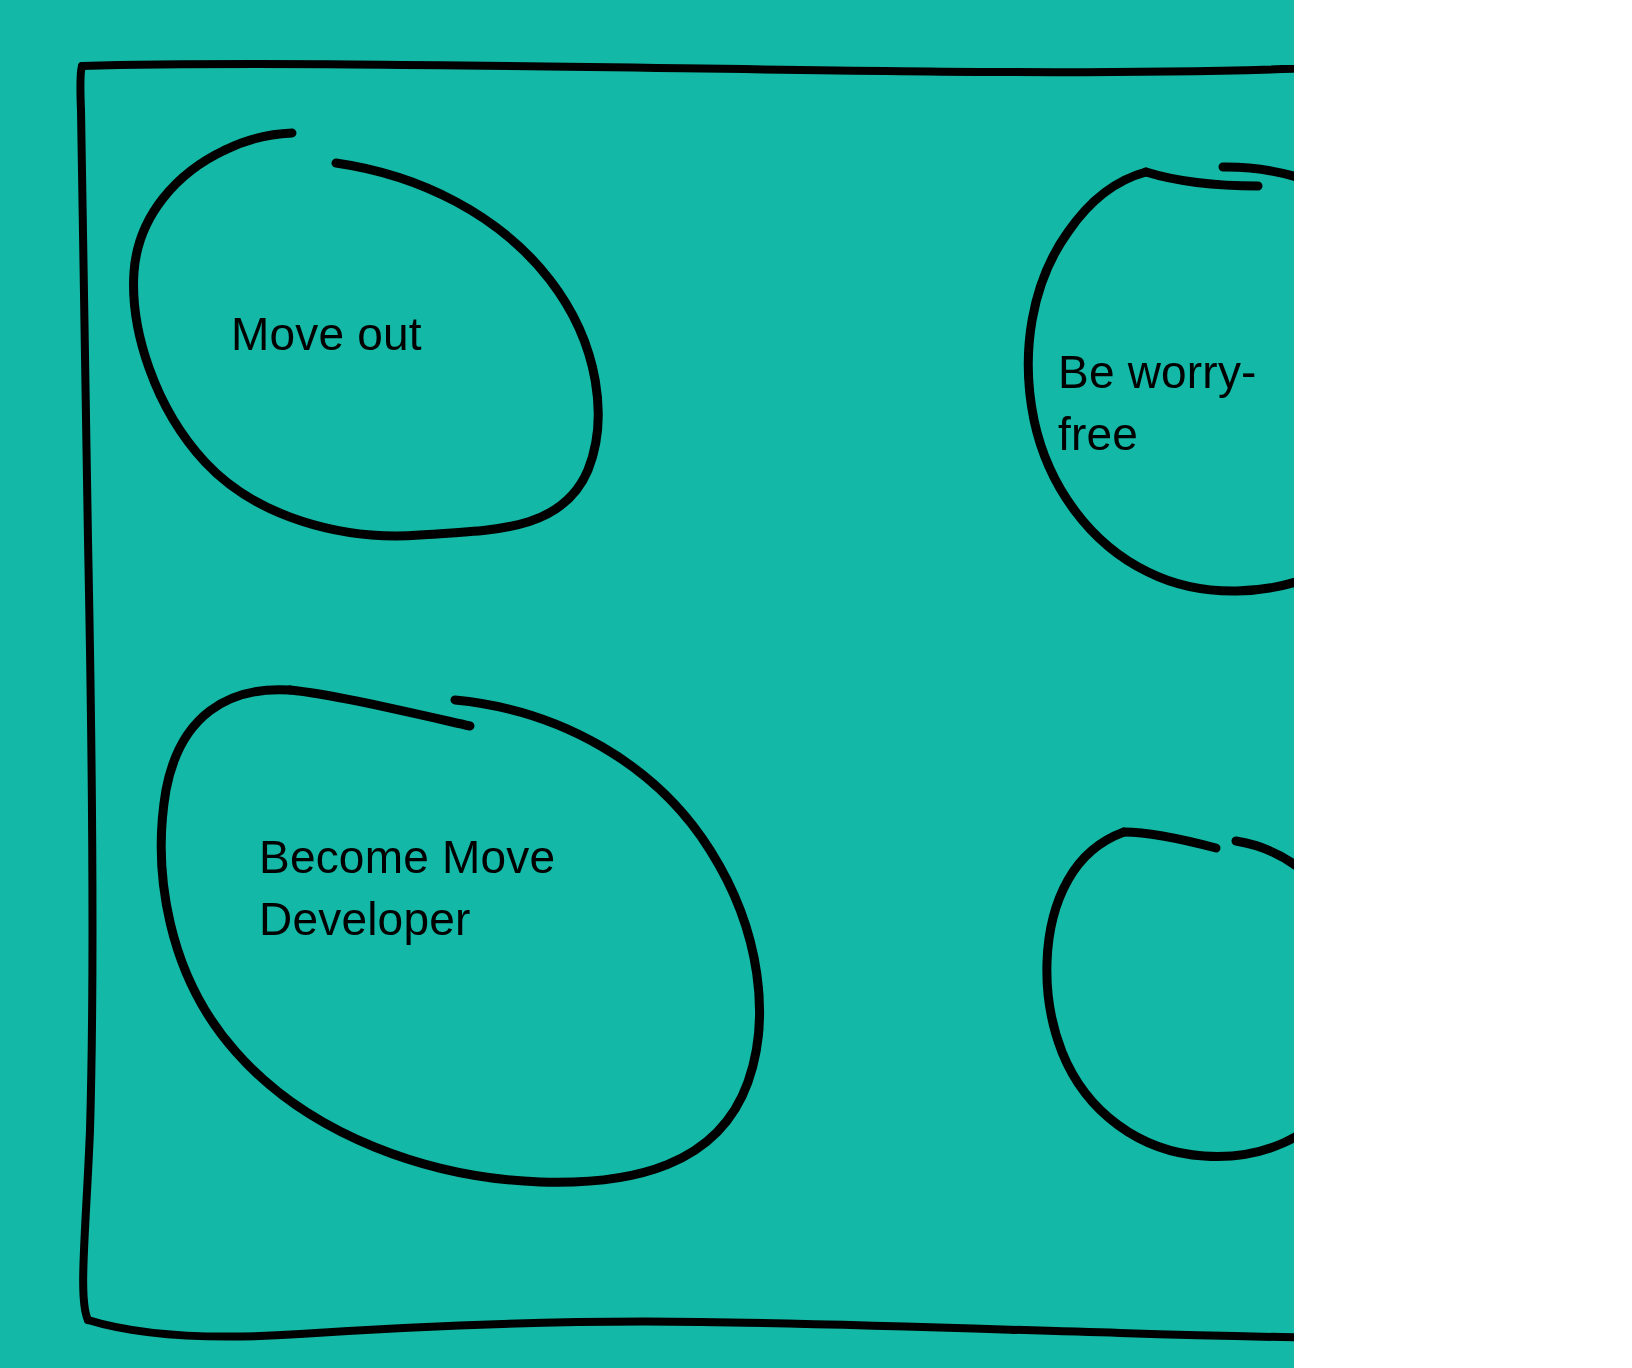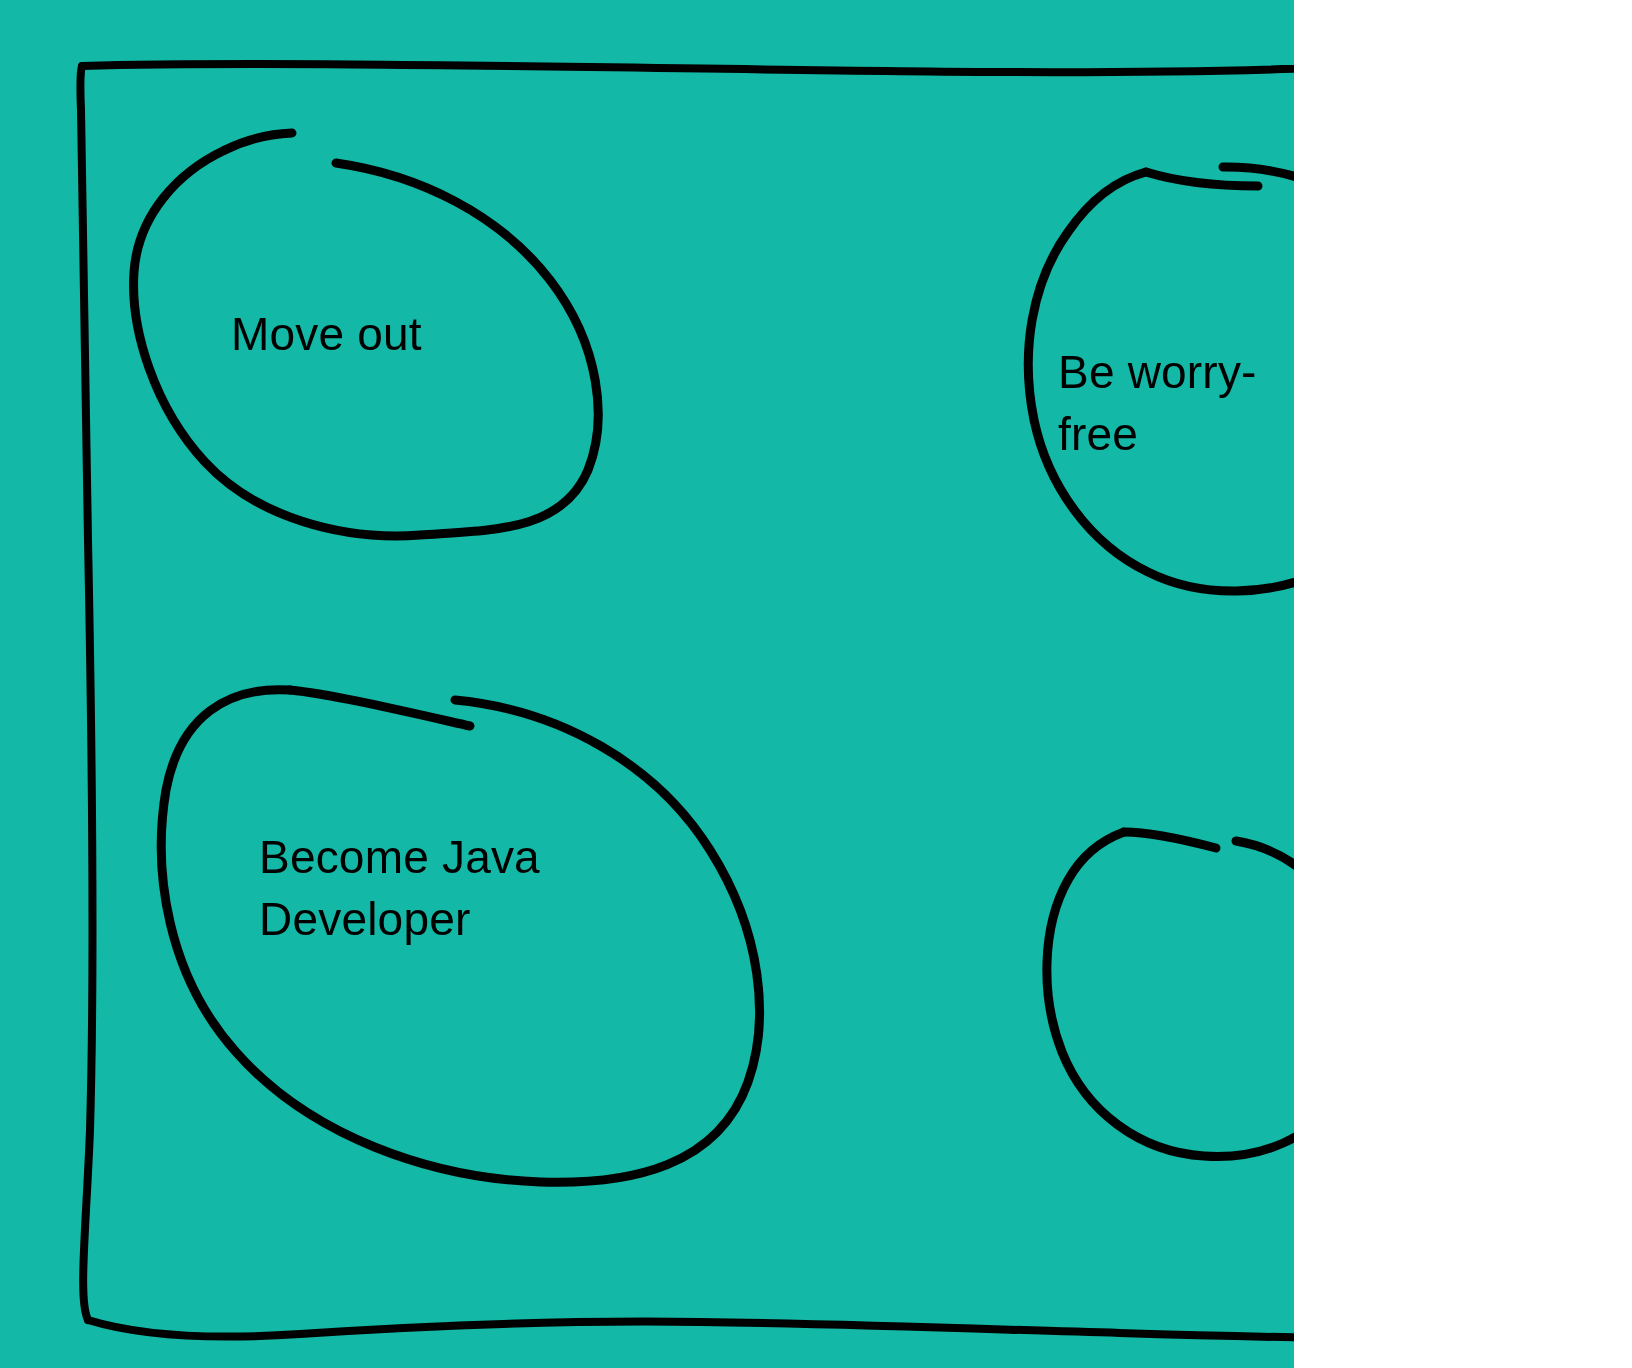--- a/index.html
+++ b/index.html
@@ -132,17 +132,17 @@
 
       <path class="sketch-stroke" stroke-width="9" d="M 1124 832
                C 1144 832, 1178 838, 1216 848"></path>
     </g>
   </svg>
 
   <div class="bubble-label label-move-out">Move out</div>
 
   <div class="bubble-label label-worry-free">Be worry-free</div>
 
-  <div class="bubble-label label-java-dev">Become Java
+  <div class="bubble-label label-java-dev">Become Move
 Developer</div>
 
 
 </div>
 
 </body></html>

